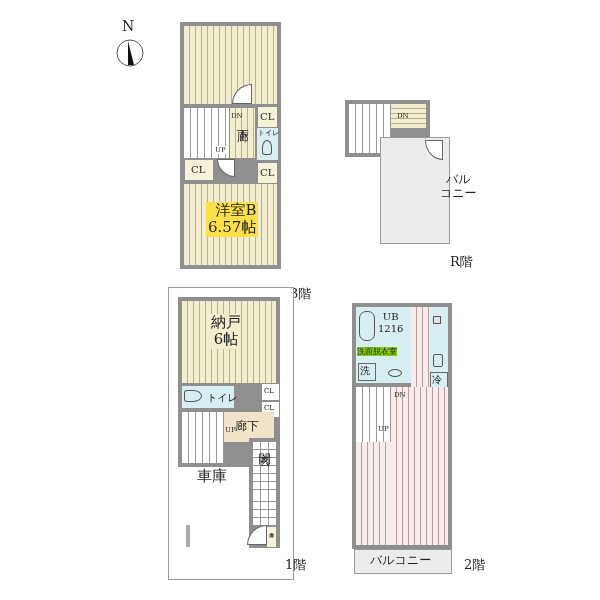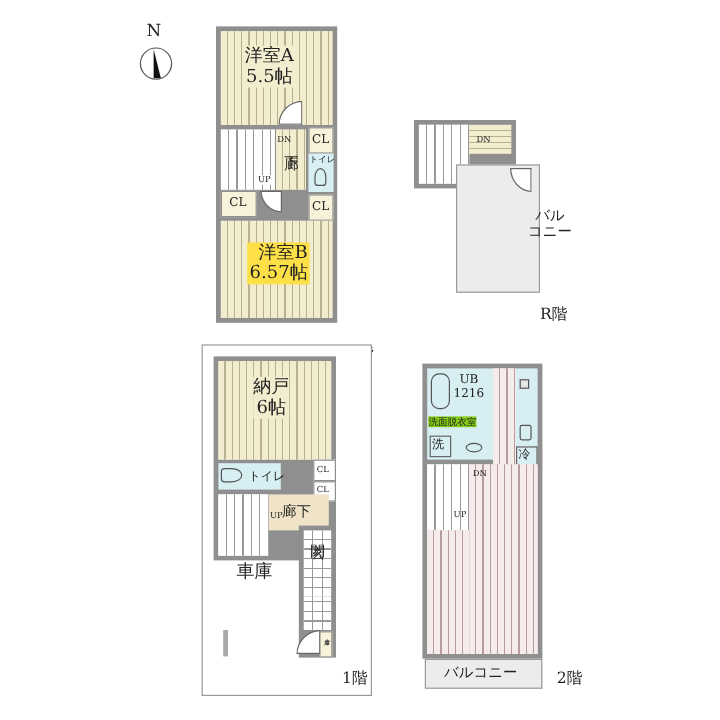--- a/index.html
+++ b/index.html
@@ -32,24 +32,20 @@
   <svg class="abs" style="left:5px;top:20px;" width="30" height="30" viewBox="0 0 30 30">
     <circle cx="15" cy="15" r="13" fill="none" stroke="#555" stroke-width="1"></circle>
     <polygon points="13,3 13,27 19,27" fill="#111"></polygon>
   </svg>
 </div>
 
 <div class="abs" style="left:180px;top:22px;width:101px;height:247px;">
   <div class="abs wall" style="left:0;top:0;width:101px;height:247px;"></div>
 
   <div class="abs tatami" style="left:4px;top:4px;width:93px;height:78px;"></div>
-  <div class="lbl big" style="left:22px;top:16px;background:#f3edcf;padding:0 2px;">
-    <span>洋室A</span>
-    <span>5.5帖</span>
-  </div>
   <div class="door" style="left:52px;top:62px;width:18px;height:18px;border-radius:100% 0 0 0;"></div>
 
   <div class="abs stairs" style="left:4px;top:86px;width:45px;height:50px;"></div>
   <div class="lbl tiny" style="left:35px;top:124px;background:#fff;">UP</div>
 
   <div class="abs tatami" style="left:50px;top:86px;width:25px;height:50px;"></div>
   <div class="lbl tiny" style="left:51px;top:90px;">DN</div>
   <div class="lbl mid vert" style="left:55px;top:98px;background:#f3edcf;">廊下</div>
 
   <div class="abs cl" style="left:77px;top:84px;width:21px;height:22px;"></div>
@@ -81,21 +77,21 @@
   <div class="lbl tiny" style="left:52px;top:12px;">DN</div>
   <div class="abs balc" style="left:35px;top:37px;width:70px;height:107px;background:#ececea;"></div>
   <div class="door" style="left:80px;top:40px;width:16px;height:18px;"></div>
   <div class="lbl mid" style="left:47px;top:73px;margin-left:48px;">
     <span>バル</span>
     <span>コニー</span>
   </div>
 </div>
 <div class="floor" style="left:450px;top:253px;">R階</div>
 
-<div class="abs" style="left:168px;top:287px;width:142px;height:293px;border:1px solid #999;background:#fff;">
+<div class="abs" style="left:168px;top:287px;width:126px;height:293px;border:1px solid #999;background:#fff;">
 
   <div class="abs wall" style="left:9px;top:9px;width:102px;height:170px;"></div>
   <div class="abs tatami" style="left:13px;top:13px;width:94px;height:82px;"></div>
   <div class="lbl big" style="left:42px;top:26px;background:#f3edcf;">
     <span>納戸</span>
     <span>6帖</span>
   </div>
 
   <div class="abs wet" style="left:13px;top:98px;width:52px;height:22px;"></div>
   <div class="abs" style="left:15px;top:102px;width:18px;height:12px;border:1px solid #555;border-radius:3px 50% 50% 3px;"></div>

